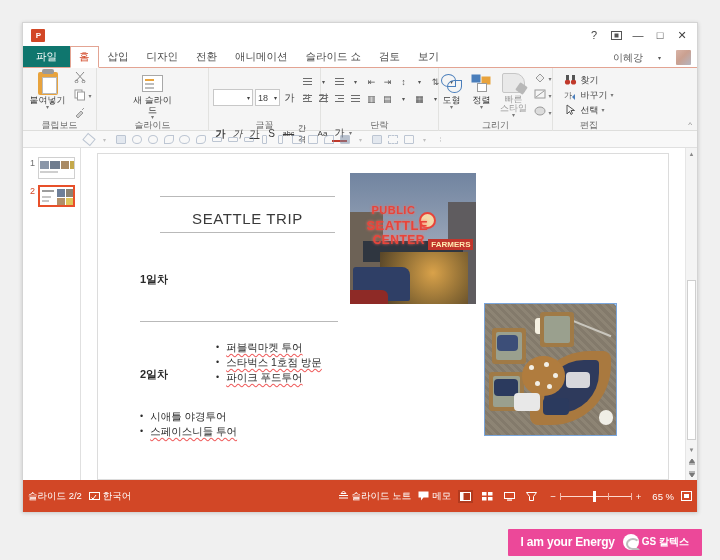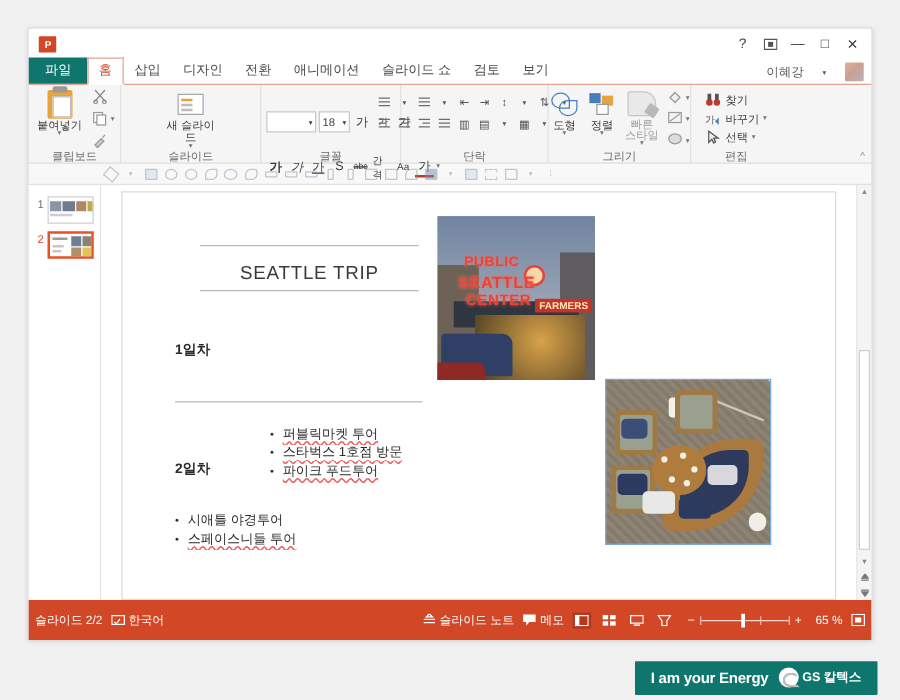--- a/index.html
+++ b/index.html
@@ -326,21 +326,21 @@
     width: 16px; height: 16px; border-radius: 50%;
     background: #ffffff; position: relative;
   }
   .gs-swirl::after {
     content:""; position:absolute; left:3px; top:4px; width:10px; height:8px;
     border: 2px solid #bdbdbd; border-radius: 50% 50% 0 50%;
     border-right-color: transparent;
   }
   .gs-name { font-size: 10px; font-weight: bold; color: #ffffff; }
   .footer-plate {
-    background: #0f766e; padding: 5px 13px 6px; border-radius: 1px;
+    background: #ec4899; padding: 5px 13px 6px; border-radius: 1px;
     display:flex; align-items:center; gap:8px;
   }
 </style>
 </head>
 <body>
 
 <div id="app-window">
 
   <div class="titlebar">
     <div class="pp-logo">P</div>

